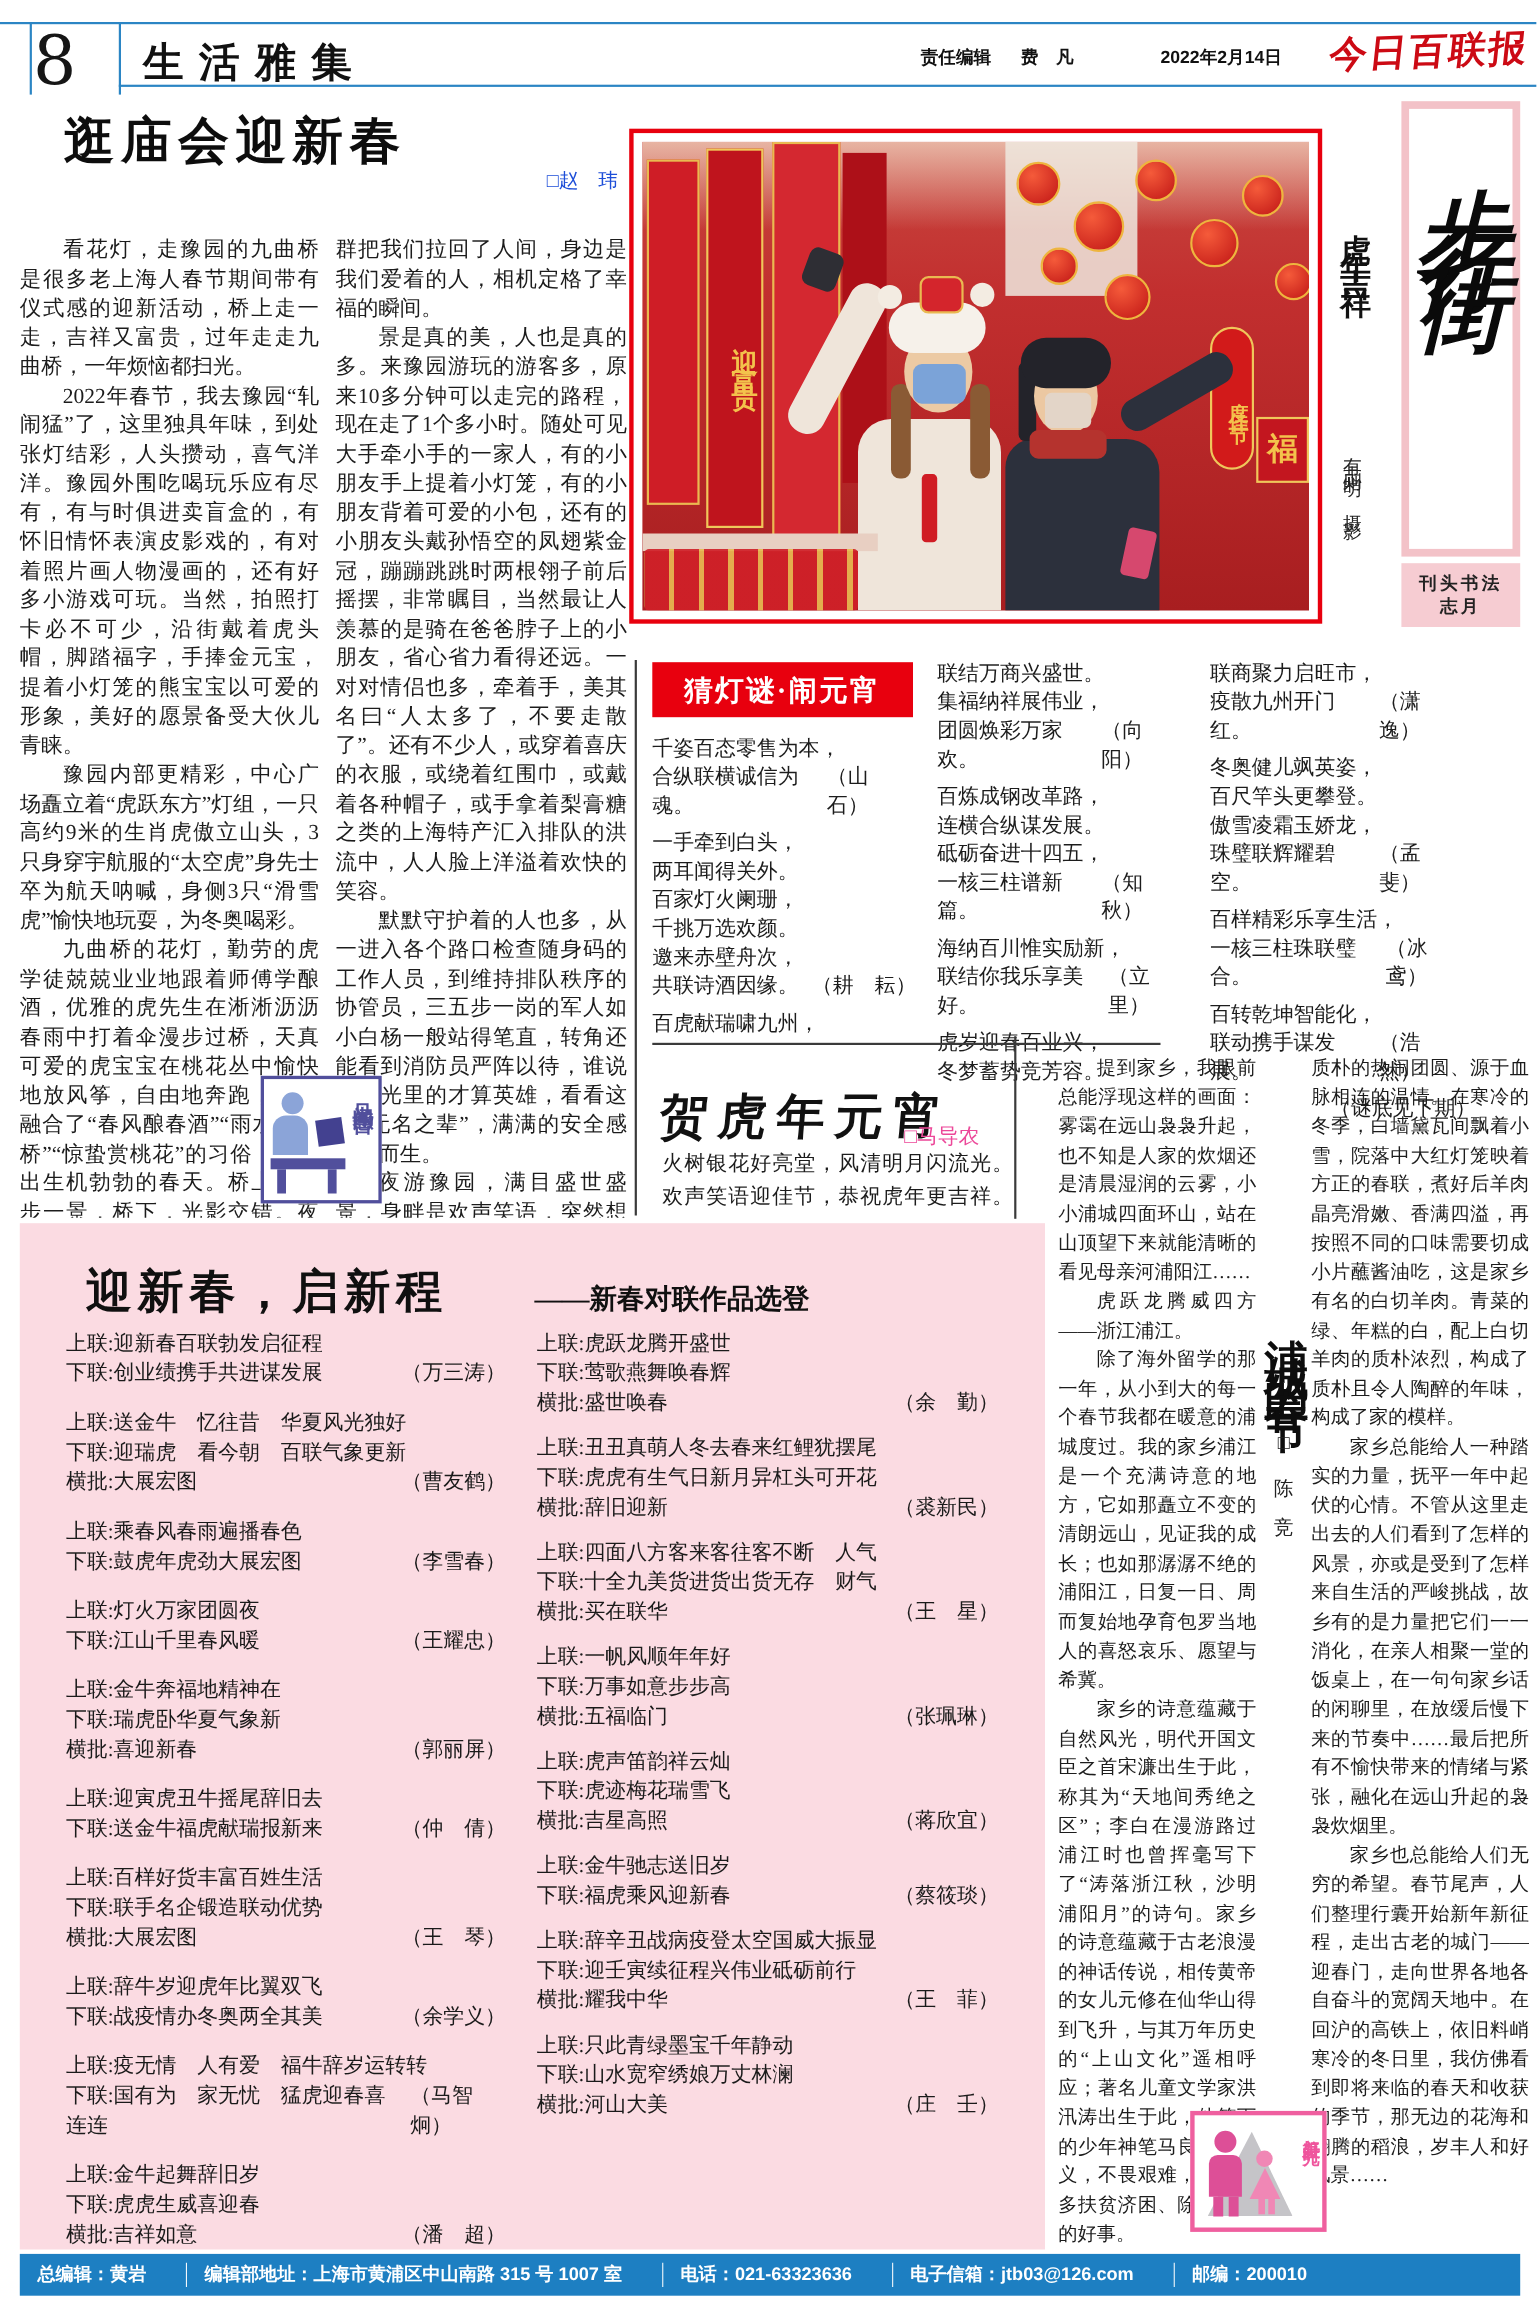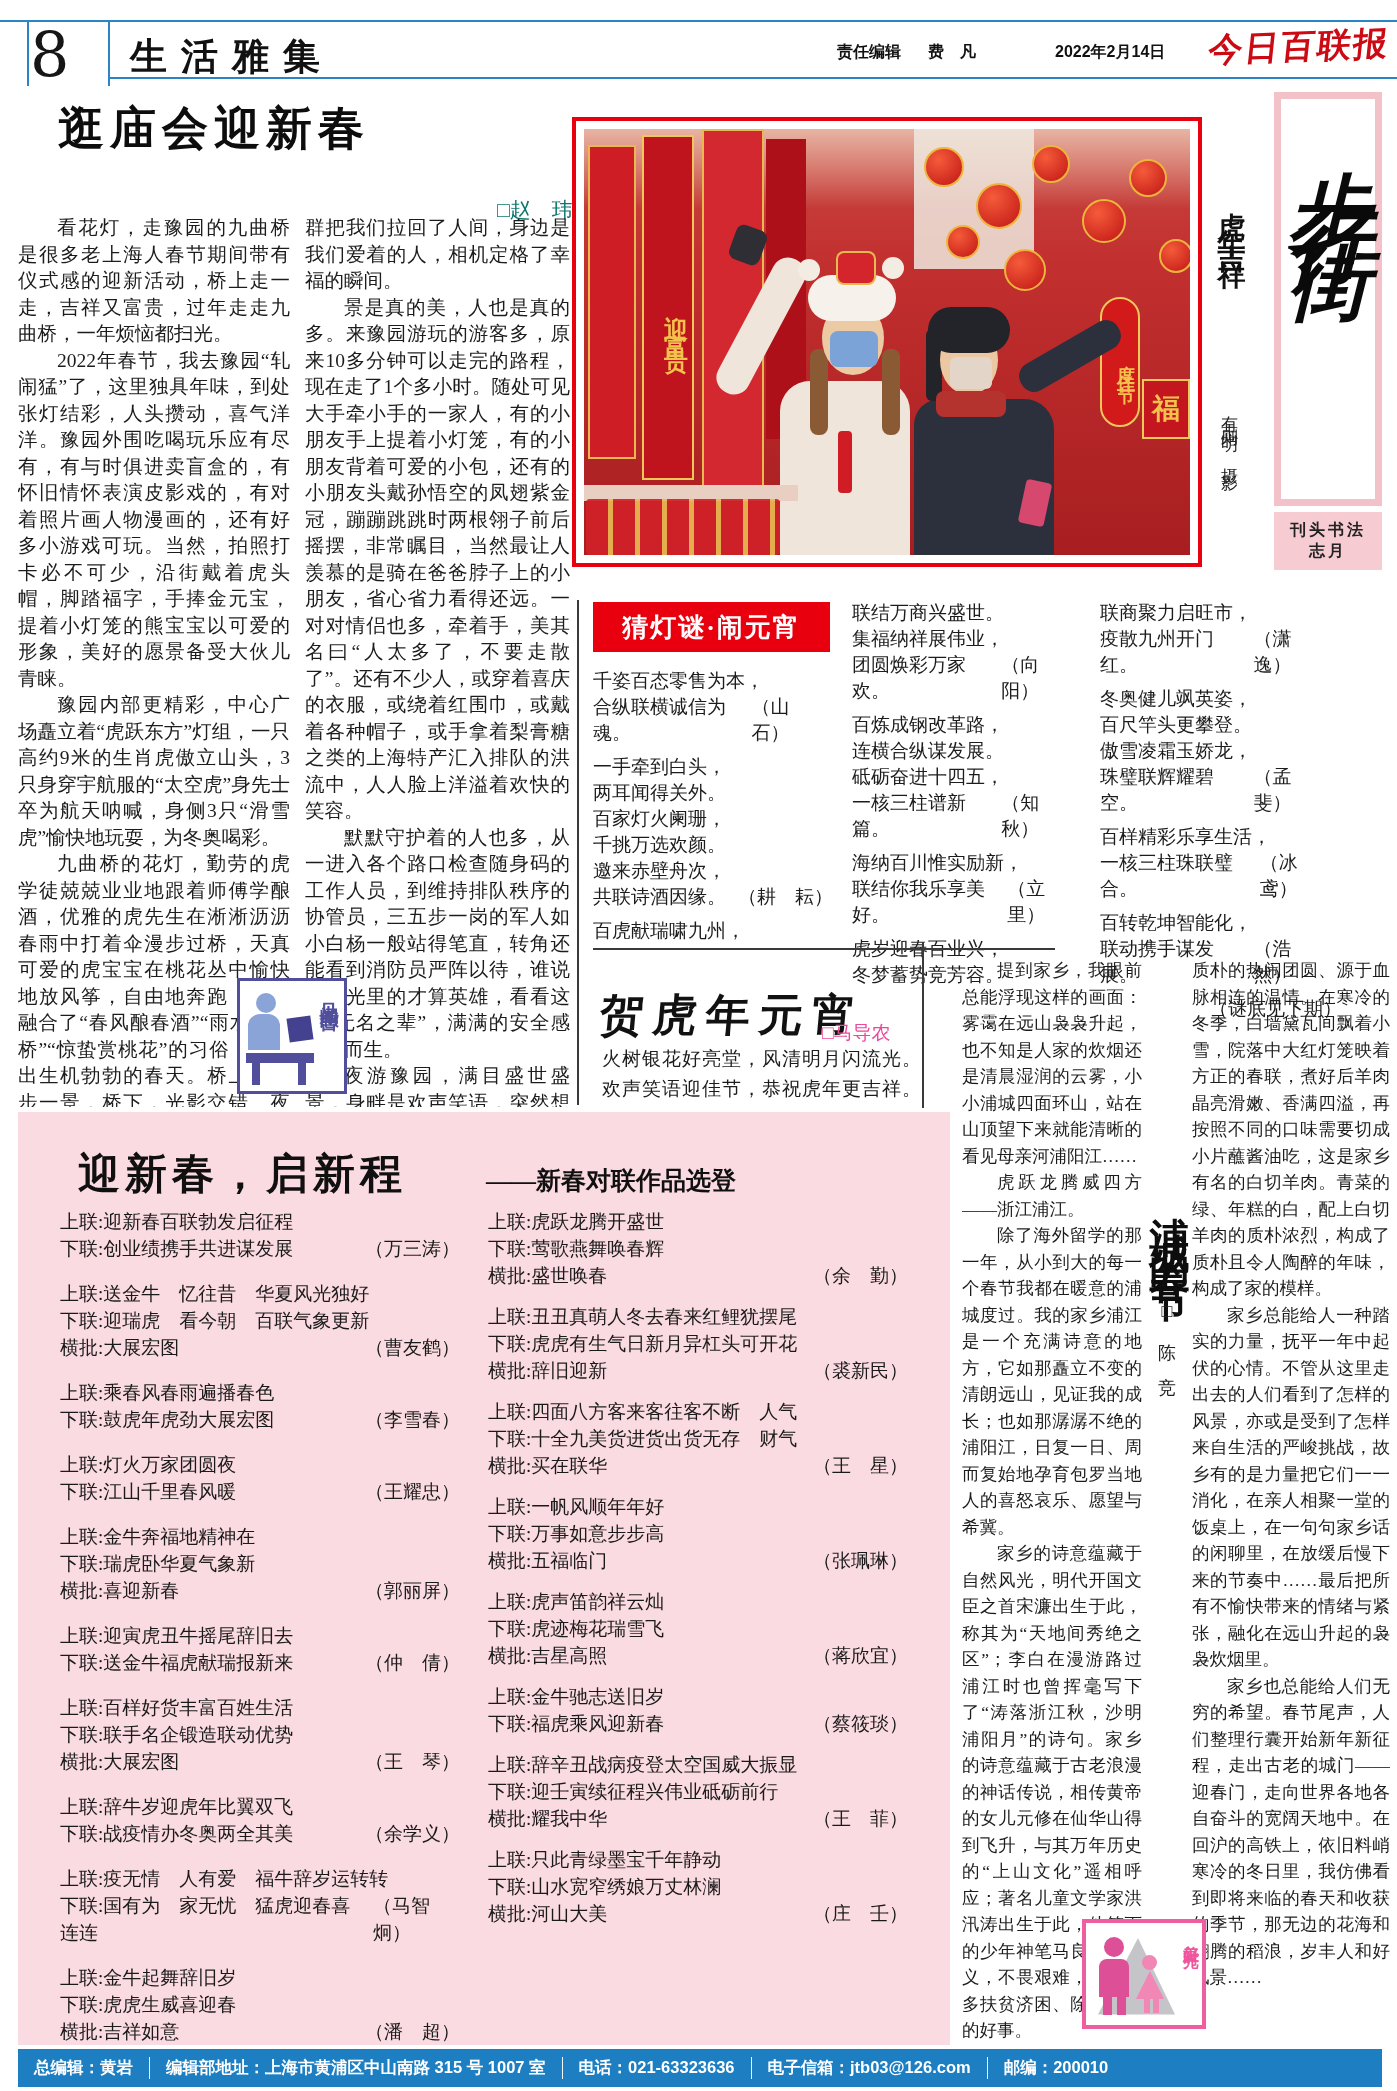--- a/index.html
+++ b/index.html
@@ -8,21 +8,21 @@
   
   .rule-h{position:absolute;background:#2b85c4;}
   .pageno{position:absolute;left:30px;top:24px;font-size:62px;line-height:1;font-family:"DejaVu Serif",serif;color:#161616;}
   .section-title{position:absolute;left:130px;top:32px;font-size:37px;font-weight:700;letter-spacing:14px;
         font-family:"Liberation Sans",sans-serif;color:#111;}
   .hdr-small{position:absolute;top:42px;font-size:16px;font-weight:700;font-family:"Liberation Sans",sans-serif;color:#111;}
   .masthead{position:absolute;right:8px;top:24px;font-size:34px;font-weight:900;color:#cc0a14;
         transform:skewX(-8deg) rotate(-2deg);letter-spacing:2px;font-family:"Liberation Serif",serif;}
   
   .lead-title{position:absolute;left:58px;top:98px;font-size:46px;font-weight:900;letter-spacing:6px;color:#0d0d0d;}
-  .lead-author{position:absolute;left:497px;top:152px;font-size:21px;color:#0f766e;margin-top:44px;}
+  .lead-author{position:absolute;left:497px;top:152px;font-size:18px;color:#1d4ed8;}
   .lead-cols{position:absolute;left:18px;top:215px;width:552px;height:892px;display:flex;gap:15px;overflow:hidden;}
   .lead-col{width:272px;font-size:19.5px;line-height:26.5px;text-align:justify;}
   .lead-col:last-child{width:265px;}
   .lead-col p,.ht-col p{margin:0;text-indent:2em;}
   .cont p:first-child{text-indent:0;}
   
   .jw{position:absolute;left:237px;top:978px;width:104px;height:110px;border:3px solid #514f9c;background:#fff;}
   .jw div{position:absolute;}
   .jw-head{left:16px;top:12px;width:20px;height:20px;border-radius:50%;background:#8ba4d8;}
   .jw-body{left:8px;top:33px;width:32px;height:36px;border-radius:12px 12px 0 0;background:#8ba4d8;}
@@ -120,21 +120,21 @@
   .mh-ab{left:13px;top:36px;width:30px;height:38px;border-radius:8px 8px 0 0;background:#dd4f97;}
   .mh-al1{left:17px;top:74px;width:9px;height:18px;background:#dd4f97;}
   .mh-al2{left:31px;top:74px;width:9px;height:18px;background:#dd4f97;}
   .mh-ch{left:56px;top:32px;width:15px;height:15px;border-radius:50%;background:#f087b5;}
   .mh-cd{left:50px;top:48px;width:0;height:0;border-left:14px solid transparent;border-right:14px solid transparent;border-bottom:28px solid #f087b5;}
   .mh-cl1{left:58px;top:76px;width:6px;height:14px;background:#f087b5;}
   .mh-cl2{left:67px;top:76px;width:6px;height:14px;background:#f087b5;}
   .mh-label{right:1px;top:8px;writing-mode:vertical-rl;font-size:16px;font-weight:700;color:#ef559d;letter-spacing:3px;}
   
   .footer-bar{position:absolute;left:18px;top:2049px;width:1364px;height:38px;background:#1d7fc2;color:#fff;
-       display:flex;align-items:center;font-size:16.5px;font-weight:700;font-family:"Liberation Sans",sans-serif;}
+       display:flex;align-items:center;font-size:16.5px;font-weight:700;font-family:"Liberation Sans",sans-serif;gap:20px;}
   .footer-bar .f-item{padding:0 16px;white-space:nowrap;}
   .footer-bar .f-item + .f-item{border-left:1px solid rgba(255,255,255,.95);}
 </style>
 </head>
 <body>
 
 <div class="page">
 
   <div class="rule-h" style="left:0;top:20px;width:1397px;height:2px;"></div>
   <div class="rule-h" style="left:27px;top:20px;width:2px;height:66px;"></div>

